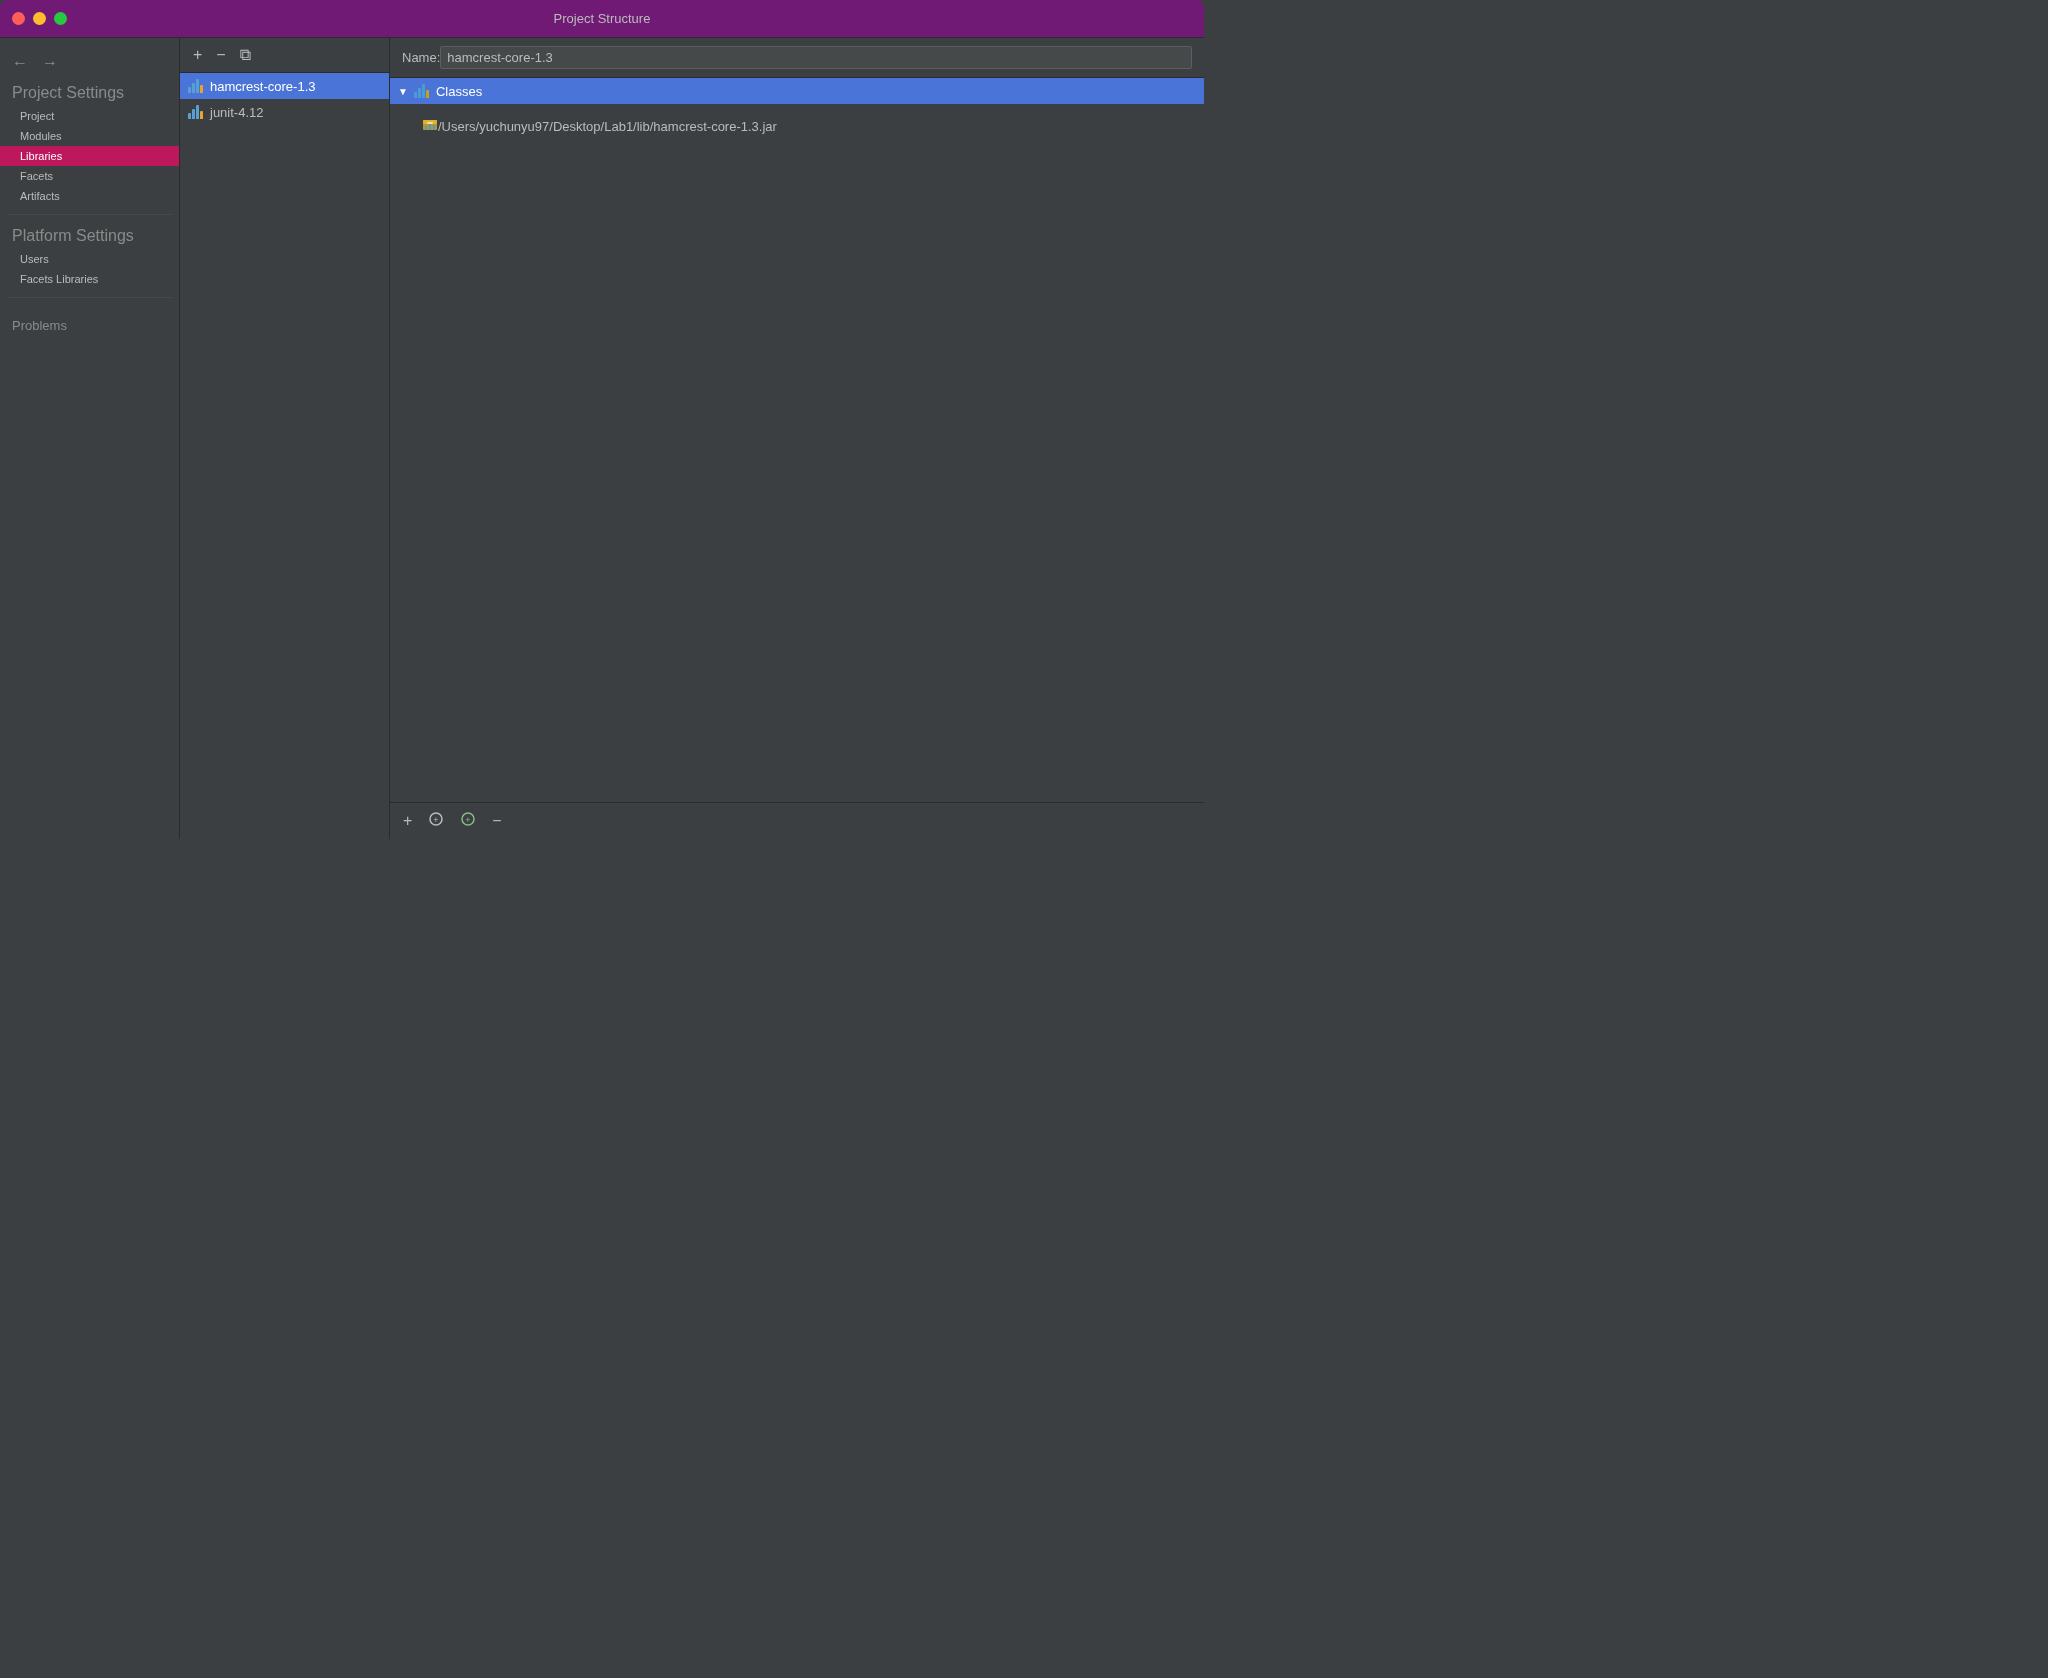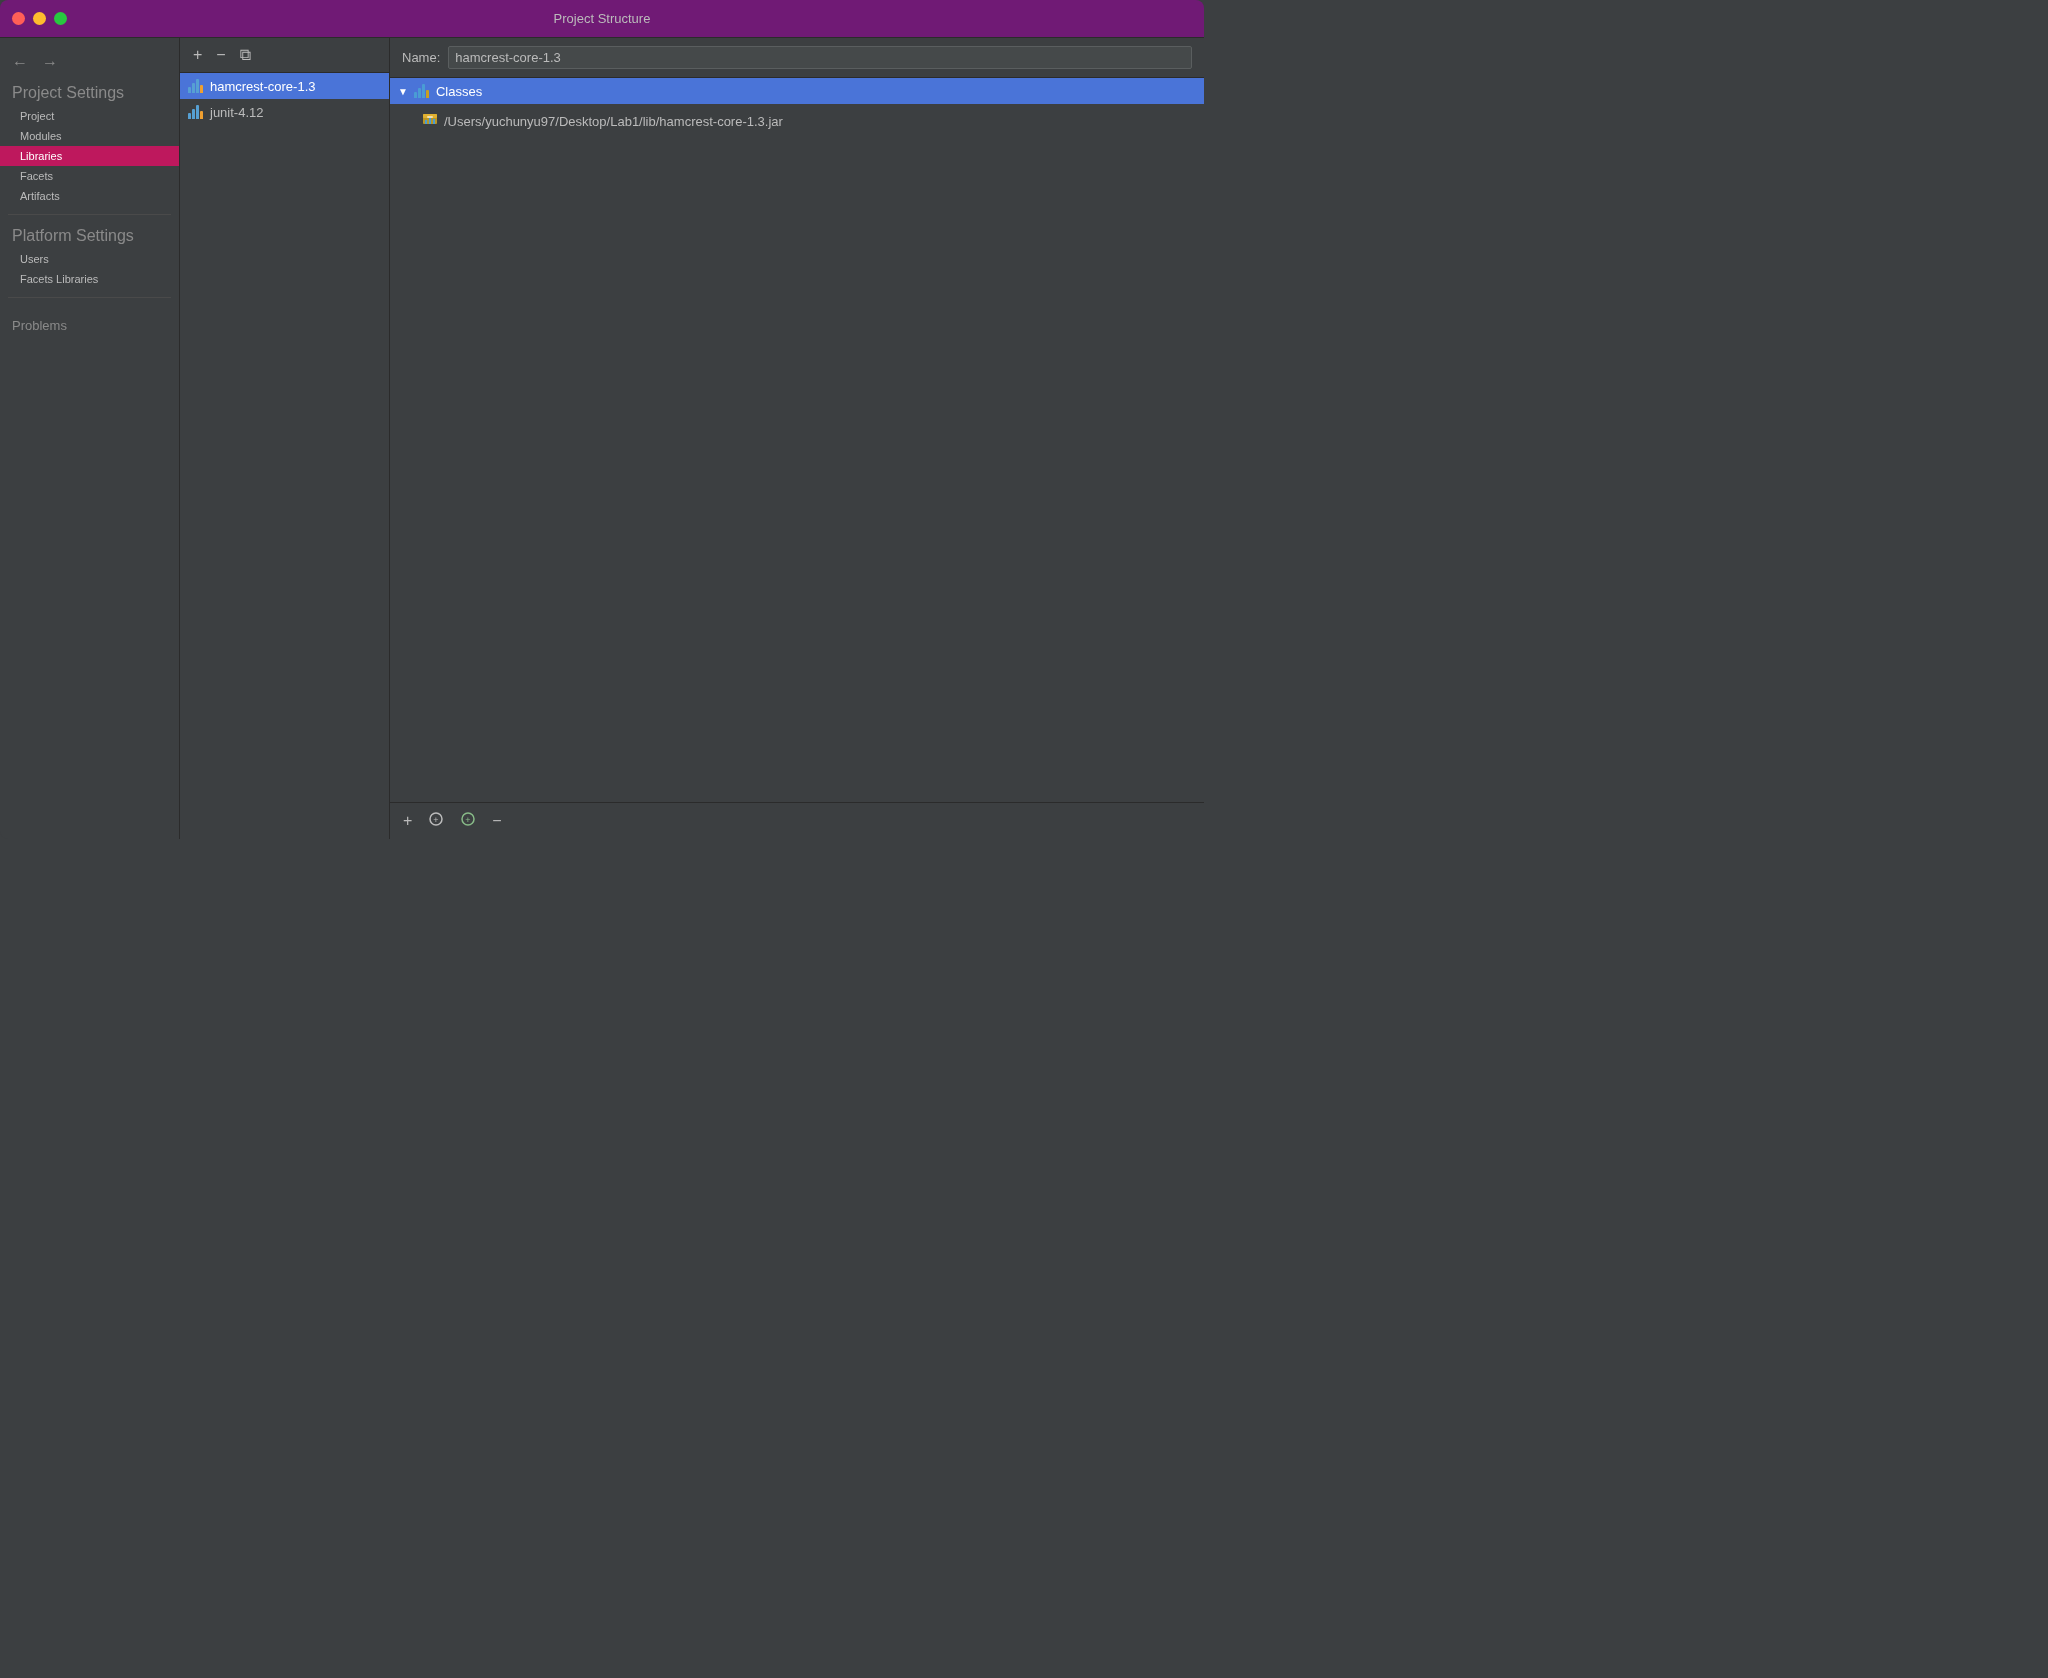--- a/index.html
+++ b/index.html
@@ -173,21 +173,21 @@
     .detail-panel {
       flex: 1;
       display: flex;
       flex-direction: column;
     }
 
     .name-row {
       display: flex;
       align-items: center;
       padding: 8px 12px;
-      gap: 8px;
+      gap: 0;
       border-bottom: 1px solid #2b2b2b;
     }
     .name-label {
       color: #bbbbbb;
       font-size: 13px;
       flex-shrink: 0;
     }
     .name-input {
       flex: 1;
       background: #45494a;
@@ -216,23 +216,22 @@
       color: #ffffff;
       font-size: 10px;
     }
     .tree-header-label {
       color: #ffffff;
       font-size: 13px;
     }
 
     .tree-child-row {
       display: flex;
-      align-items: flex-end;
-      padding: 9px 8px 5px 32px;
-      gap: 6px;
+      align-items: flex-start;
+      padding: 15px 8px 5px 32px;
       cursor: pointer;
     }
 
     .tree-path {
       color: #bbbbbb;
       font-size: 13px;
     }
 
     
     .detail-bottom {

